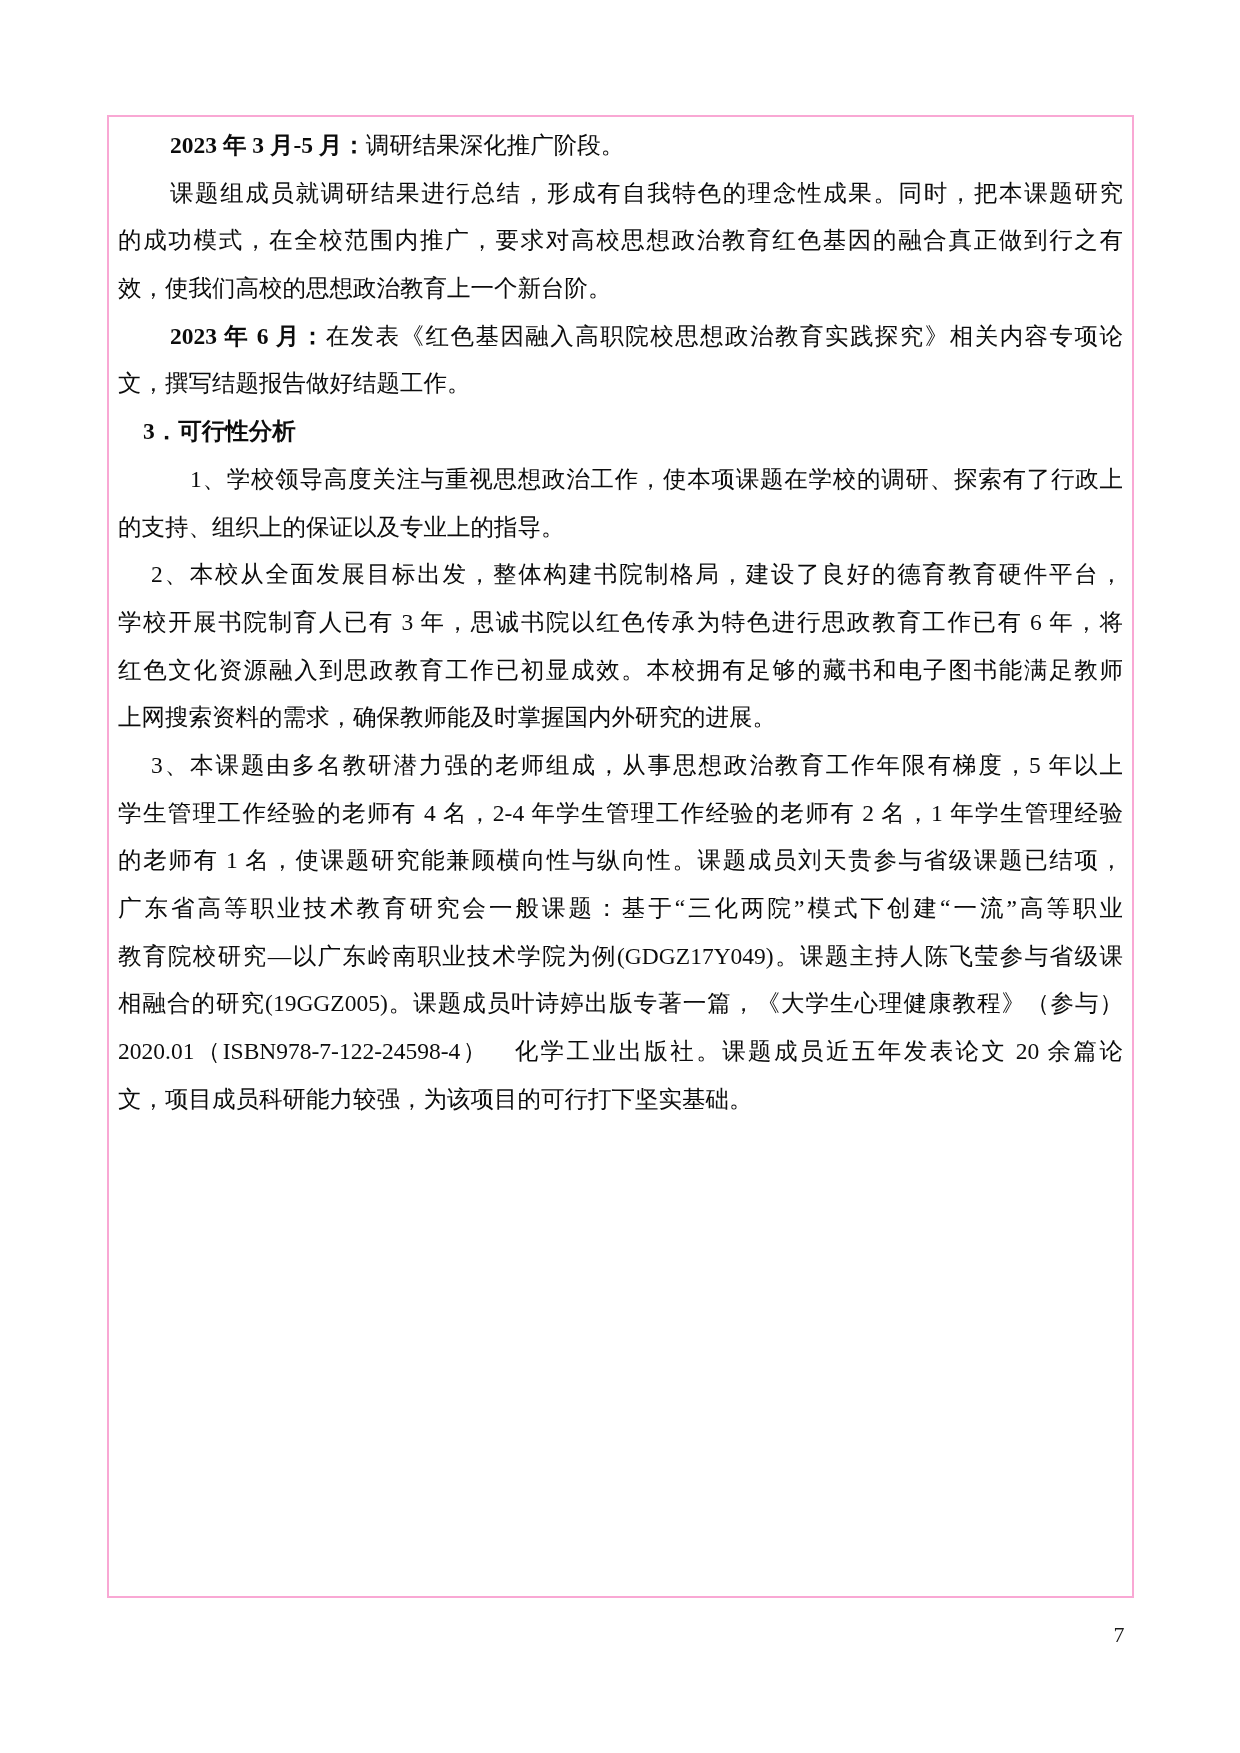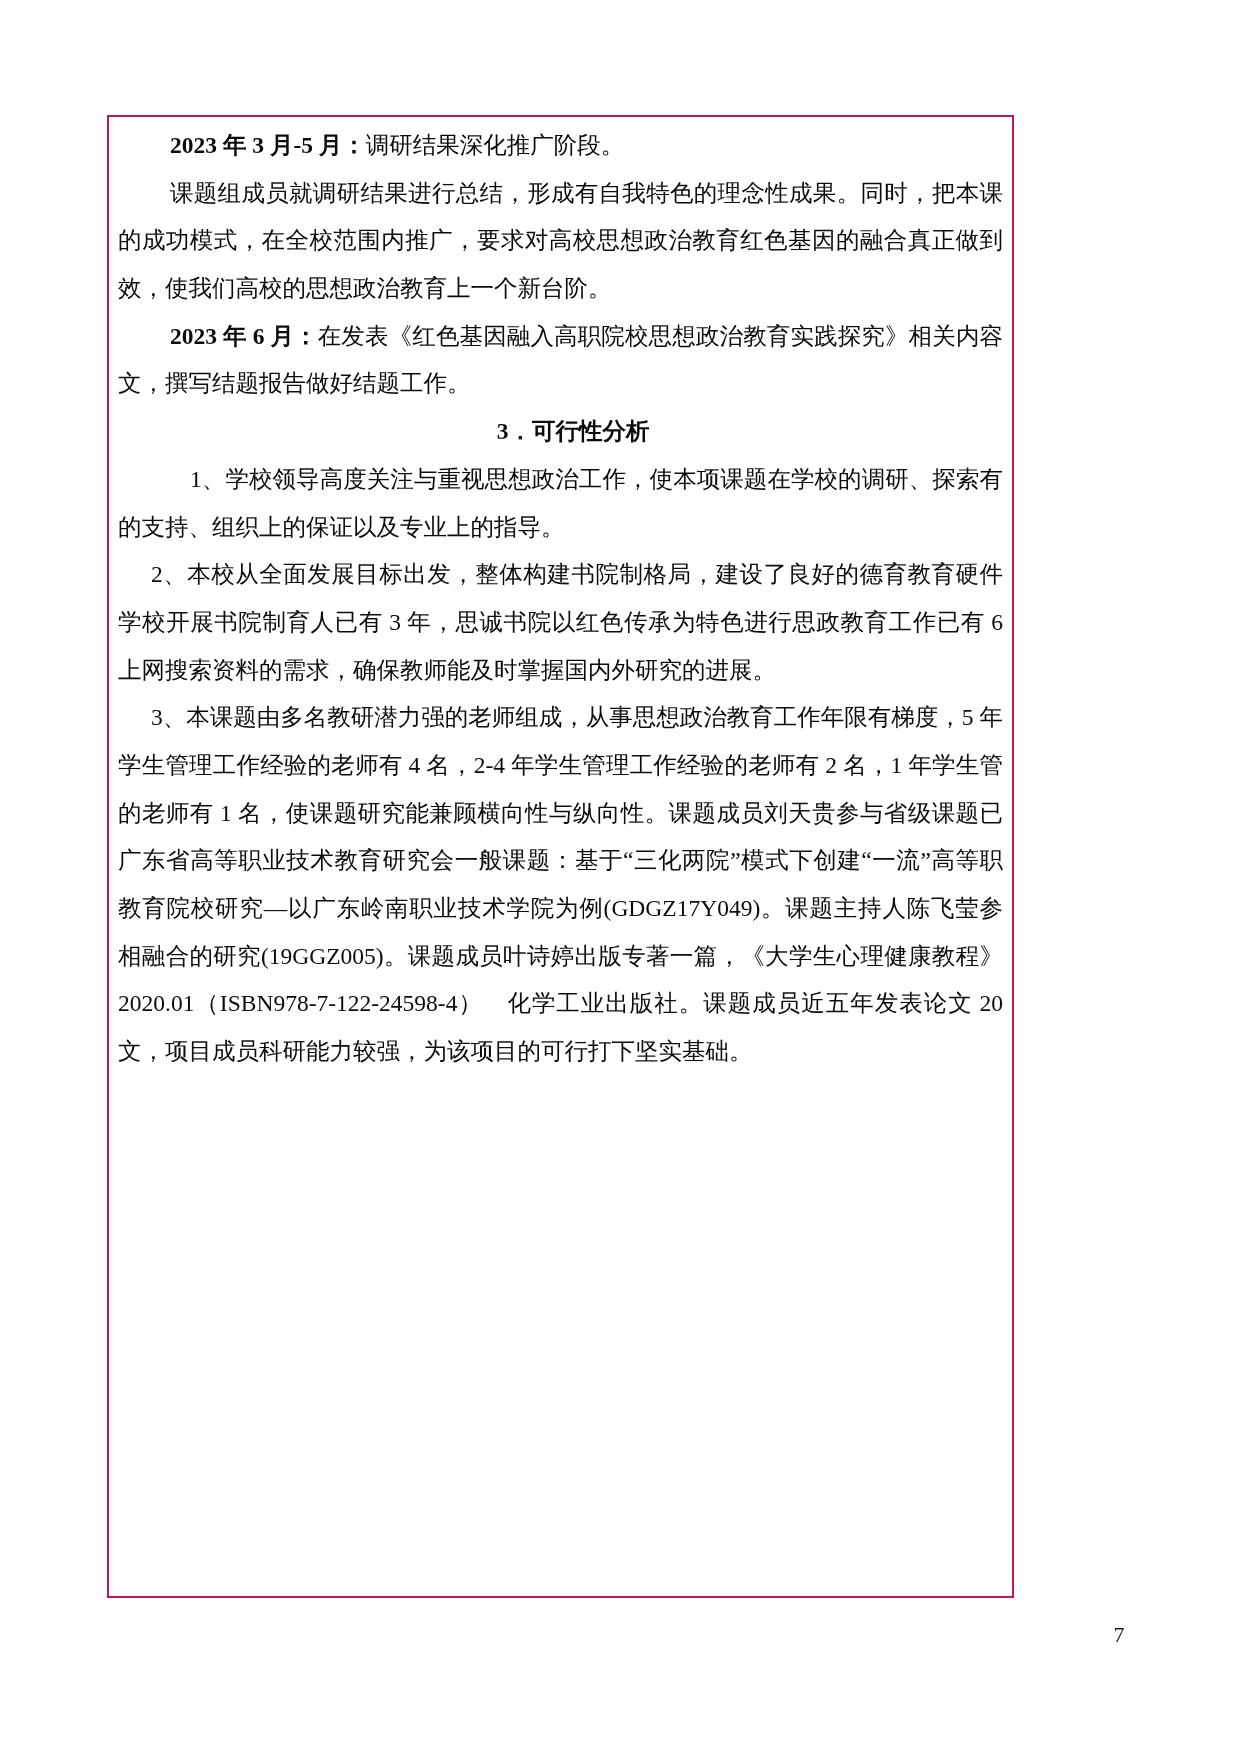--- a/index.html
+++ b/index.html
@@ -7,40 +7,40 @@
     position:relative;
     width:1240px;height:1753px;
     background:#ffffff;
     font-family:"Liberation Serif","DejaVu Serif",serif;
     color:#0c0c0c;
     overflow:hidden;
   }
   .cell{
     position:absolute;
     left:107px;top:115px;
-    width:907px;height:1483px;
-    border:2px solid #be185d;
+    width:1027px;height:1483px;
+    border:2px solid #f9a8d4;
     box-sizing:border-box;
     padding:5px 9px 0 9px;
     overflow:hidden;
   }
   .line{
     font-size:23.5px;
     line-height:47.7px;
     height:47.7px;
     white-space:nowrap;
     overflow:hidden;
   }
   .line.just{
     white-space:normal;
     text-align:justify;
     text-align-last:justify;
   }
   .b{font-weight:bold;}
-  .ind1{padding-left:25px;text-align:center;}
+  .ind1{padding-left:25px;}
   .ind1b{padding-left:33px;}
   .ind2{padding-left:52px;}
   .ind3{padding-left:72px;}
   .pageno{
     position:absolute;
     left:1102px;top:1620px;
     width:34px;
     text-align:center;
     font-size:22px;
     line-height:30px;
@@ -68,20 +68,21 @@
     <div class="line ind1"><span class="b">3．可行性分析</span><span></span></div>
 
     <div class="line just ind3"><span class="b"></span><span>1、学校领导高度关注与重视思想政治工作，使本项课题在学校的调研、探索有了行政上</span></div>
 
     <div class="line"><span class="b"></span><span>的支持、组织上的保证以及专业上的指导。</span></div>
 
     <div class="line just ind1b"><span class="b"></span><span>2、本校从全面发展目标出发，整体构建书院制格局，建设了良好的德育教育硬件平台，</span></div>
 
     <div class="line just"><span class="b"></span><span>学校开展书院制育人已有 3 年，思诚书院以红色传承为特色进行思政教育工作已有 6 年，将</span></div>
 
+    <div class="line just"><span class="b"></span><span>红色文化资源融入到思政教育工作已初显成效。本校拥有足够的藏书和电子图书能满足教师</span></div>
 
     <div class="line"><span class="b"></span><span>上网搜索资料的需求，确保教师能及时掌握国内外研究的进展。</span></div>
 
     <div class="line just ind1b"><span class="b"></span><span>3、本课题由多名教研潜力强的老师组成，从事思想政治教育工作年限有梯度，5 年以上</span></div>
 
     <div class="line just"><span class="b"></span><span>学生管理工作经验的老师有 4 名，2-4 年学生管理工作经验的老师有 2 名，1 年学生管理经验</span></div>
 
     <div class="line just"><span class="b"></span><span>的老师有 1 名，使课题研究能兼顾横向性与纵向性。课题成员刘天贵参与省级课题已结项，</span></div>
 
     <div class="line just"><span class="b"></span><span>广东省高等职业技术教育研究会一般课题：基于“三化两院”模式下创建“一流”高等职业</span></div>

